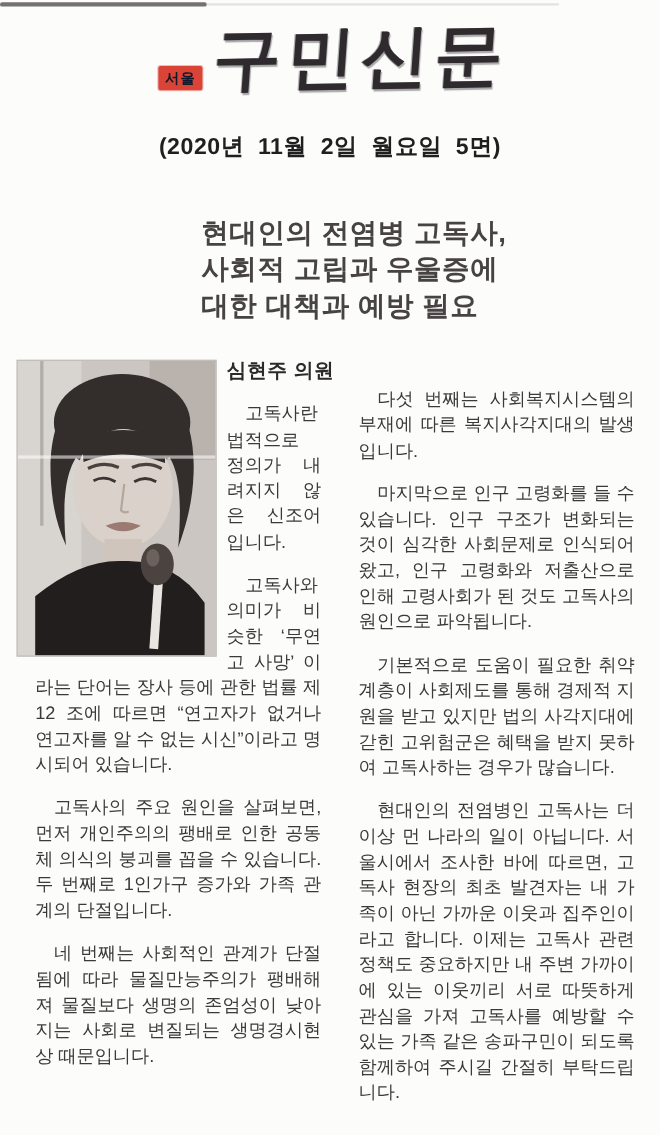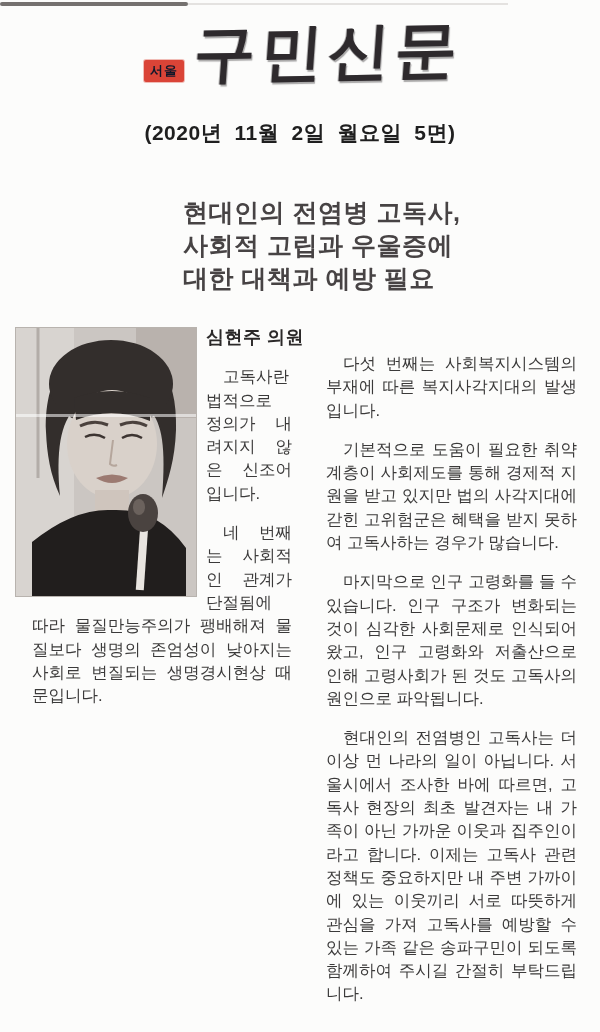--- a/index.html
+++ b/index.html
@@ -120,23 +120,25 @@
 
         <rect x="122" y="196" width="8" height="66" fill="#e9e5e0" transform="rotate(4 126 230)"></rect>
         <ellipse cx="127" cy="185" rx="15" ry="19" fill="#4a4340"></ellipse>
         <ellipse cx="123" cy="179" rx="6" ry="8" fill="#6b625d"></ellipse>
 
         <rect x="0" y="86" width="180" height="3" fill="#ffffff" opacity="0.55"></rect>
       </svg>
     </figure>
     <div class="byline">심현주 의원</div>
     <p>고독사란 법적으로 정의가 내려지지 않은 신조어입니다.</p>
+    <p>고독사와 의미가 비슷한 ‘무연고 사망’ 이라는 단어는 장사 등에 관한 법률 제 12 조에 따르면 “연고자가 없거나 연고자를 알 수 없는 시신”이라고 명시되어 있습니다.</p>
+    <p>고독사의 주요 원인을 살펴보면, 먼저 개인주의의 팽배로 인한 공동체 의식의 붕괴를 꼽을 수 있습니다. 두 번째로 1인가구 증가와 가족 관계의 단절입니다.</p>
     <p>네 번째는 사회적인 관계가 단절됨에 따라 물질만능주의가 팽배해져 물질보다 생명의 존엄성이 낮아지는 사회로 변질되는 생명경시현상 때문입니다.</p>
   </section>
 
   <section class="col col-right">
     <p>다섯 번째는 사회복지시스템의 부재에 따른 복지사각지대의 발생입니다.</p>
+    <p>마지막으로 인구 고령화를 들 수 있습니다. 인구 구조가 변화되는 것이 심각한 사회문제로 인식되어 왔고, 인구 고령화와 저출산으로 인해 고령사회가 된 것도 고독사의 원인으로 파악됩니다.</p>
     <p>기본적으로 도움이 필요한 취약계층이 사회제도를 통해 경제적 지원을 받고 있지만 법의 사각지대에 갇힌 고위험군은 혜택을 받지 못하여 고독사하는 경우가 많습니다.</p>
-    <p>마지막으로 인구 고령화를 들 수 있습니다. 인구 구조가 변화되는 것이 심각한 사회문제로 인식되어 왔고, 인구 고령화와 저출산으로 인해 고령사회가 된 것도 고독사의 원인으로 파악됩니다.</p>
     <p>현대인의 전염병인 고독사는 더 이상 먼 나라의 일이 아닙니다. 서울시에서 조사한 바에 따르면, 고독사 현장의 최초 발견자는 내 가족이 아닌 가까운 이웃과 집주인이라고 합니다. 이제는 고독사 관련 정책도 중요하지만 내 주변 가까이에 있는 이웃끼리 서로 따뜻하게 관심을 가져 고독사를 예방할 수 있는 가족 같은 송파구민이 되도록 함께하여 주시길 간절히 부탁드립니다.</p>
   </section>
 
 </div>
 
 </body></html>

